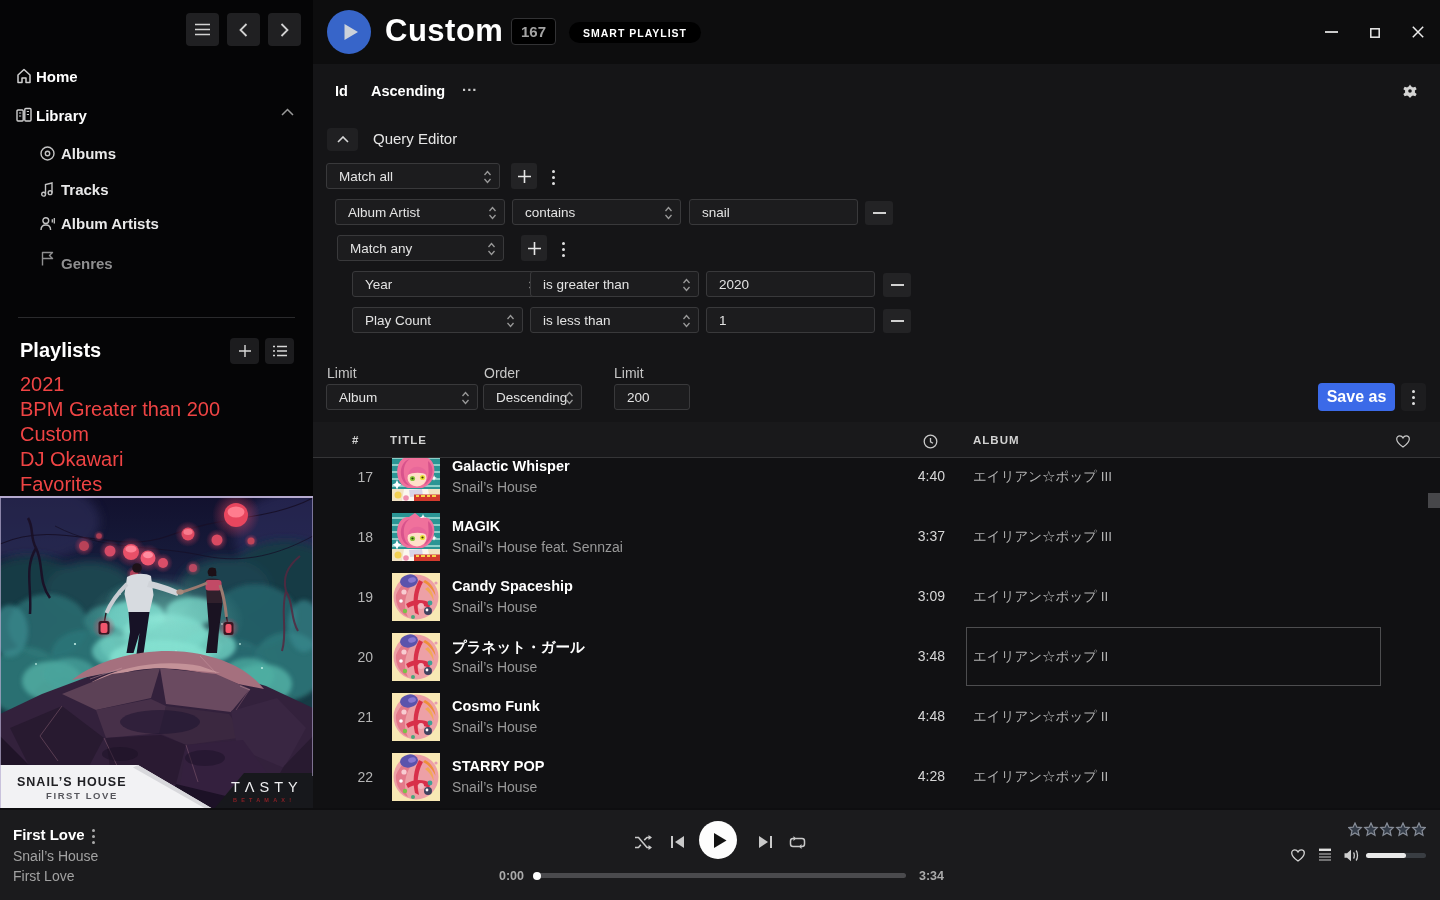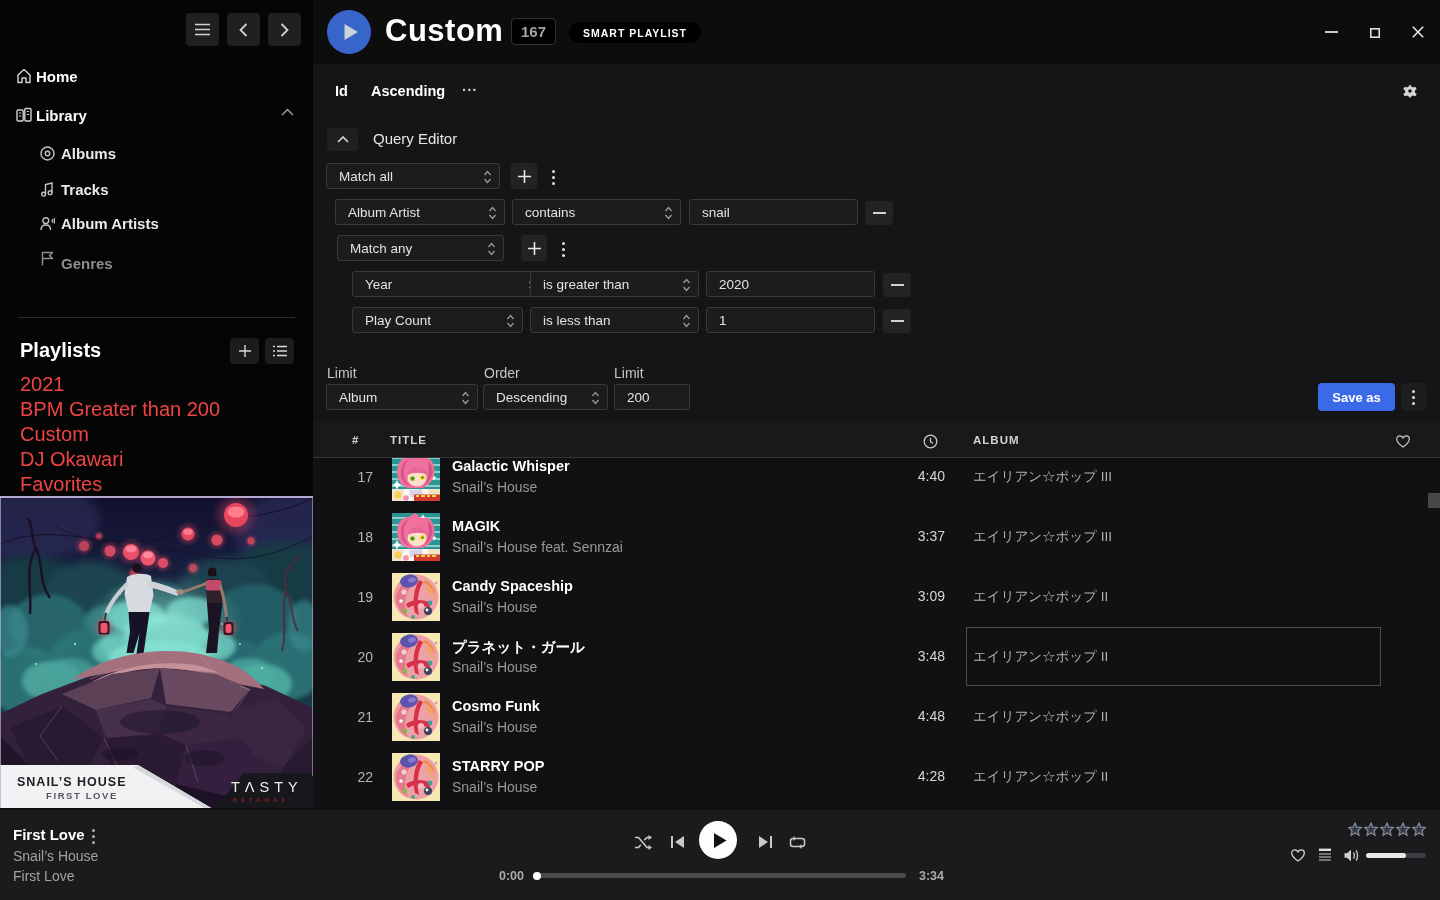--- a/index.html
+++ b/index.html
@@ -36,21 +36,21 @@
 .sortbar-t { position:absolute; font-size:14.5px; font-weight:bold; color:#fff; }
 .qe-head-btn { position:absolute; left:14px; top:64px; width:31px; height:23px; background:#202022; border-radius:4px; display:flex; align-items:center; justify-content:center; }
 .qe-title { position:absolute; left:60px; top:66px; font-size:15px; color:#e6e6e6; }
 
 .sel, .inp { position:absolute; height:26px; background:#1c1c1e; border:1px solid #39393b; border-radius:3px; color:#e3e3e3; font-size:13.5px; display:flex; align-items:center; padding-left:12px; }
 .sel svg.cv { position:absolute; right:7px; top:6px; }
 .mini { position:absolute; width:26px; height:26px; background:#232325; border-radius:3px; display:flex; align-items:center; justify-content:center; }
 .kebab { position:absolute; width:4px; display:flex; flex-direction:column; gap:3px; align-items:center; }
 .kebab i { width:3px; height:3px; border-radius:50%; background:#e0e0e0; display:block; }
 .flabel { position:absolute; font-size:14px; color:#c6c6c6; }
-#saveas { position:absolute; left:1005px; top:319px; width:77px; height:28px; background:#3b6ae8; border-radius:4px; color:#fff; font-size:13px; font-weight:bold; display:flex; align-items:center; justify-content:center; }
+#saveas { position:absolute; left:1005px; top:319px; width:77px; height:28px; background:#3b6ae8; border-radius:4px; color:#fff; font-size:16px; font-weight:bold; display:flex; align-items:center; justify-content:center; }
 #saveas-kebab { position:absolute; left:1088px; top:319px; width:25px; height:28px; background:#1d1d1f; border-radius:4px; display:flex; align-items:center; justify-content:center; }
 
 
 #thead { position:absolute; left:0; top:358px; width:1127px; height:36px; background:#19191b; border-bottom:1px solid #353537; }
 #thead .h { position:absolute; top:12px; font-size:11.5px; font-weight:bold; color:#d2d2d2; letter-spacing:1px; }
 #tbody { position:absolute; left:0; top:394px; width:1127px; height:352px; overflow:hidden; background:#111113; }
 .trow { position:absolute; left:0; width:1127px; height:60px; }
 .tnum { position:absolute; left:20px; top:22px; width:40px; text-align:right; font-size:14px; color:#b5b5b5; }
 .tthumb { position:absolute; left:79px; top:6px; width:48px; height:48px; overflow:hidden; }
 .ttitle { position:absolute; left:139px; top:11px; font-size:14.5px; font-weight:bold; color:#fff;text-align:center; }
@@ -158,21 +158,21 @@
           <path d="M0 1 H13" stroke="#e6e6e6" stroke-width="1.8"></path>
         </svg>
       </div>
 
     <span class="flabel" style="left:14px; top:301px;">Limit</span>
     <span class="flabel" style="left:171px; top:301px;">Order</span>
     <span class="flabel" style="left:301px; top:301px;">Limit</span>
     <div class="sel" style="left:13px; top:320px; width:152px;">Album<svg class="cv" width="9" height="14" viewBox="0 0 9 14">
           <path d="M1.5 5 L4.5 1.6 L7.5 5 M1.5 9 L4.5 12.4 L7.5 9" stroke="#9a9a9a" stroke-width="1.3" fill="none"></path>
         </svg></div>
-    <div class="sel" style="left:170px; top:320px; width:125px;">Descending<svg class="cv" width="9" height="14" viewBox="0 0 9 14">
+    <div class="sel" style="left:170px; top:320px; width:99px;">Descending<svg class="cv" width="9" height="14" viewBox="0 0 9 14">
           <path d="M1.5 5 L4.5 1.6 L7.5 5 M1.5 9 L4.5 12.4 L7.5 9" stroke="#9a9a9a" stroke-width="1.3" fill="none"></path>
         </svg></div>
     <div class="inp" style="left:301px; top:320px; width:76px;">200</div>
     <div id="saveas">Save as</div>
     <div id="saveas-kebab">
         <div class="kebab" style="position:static;">
           <i></i>
           <i></i>
           <i></i>
         </div>

